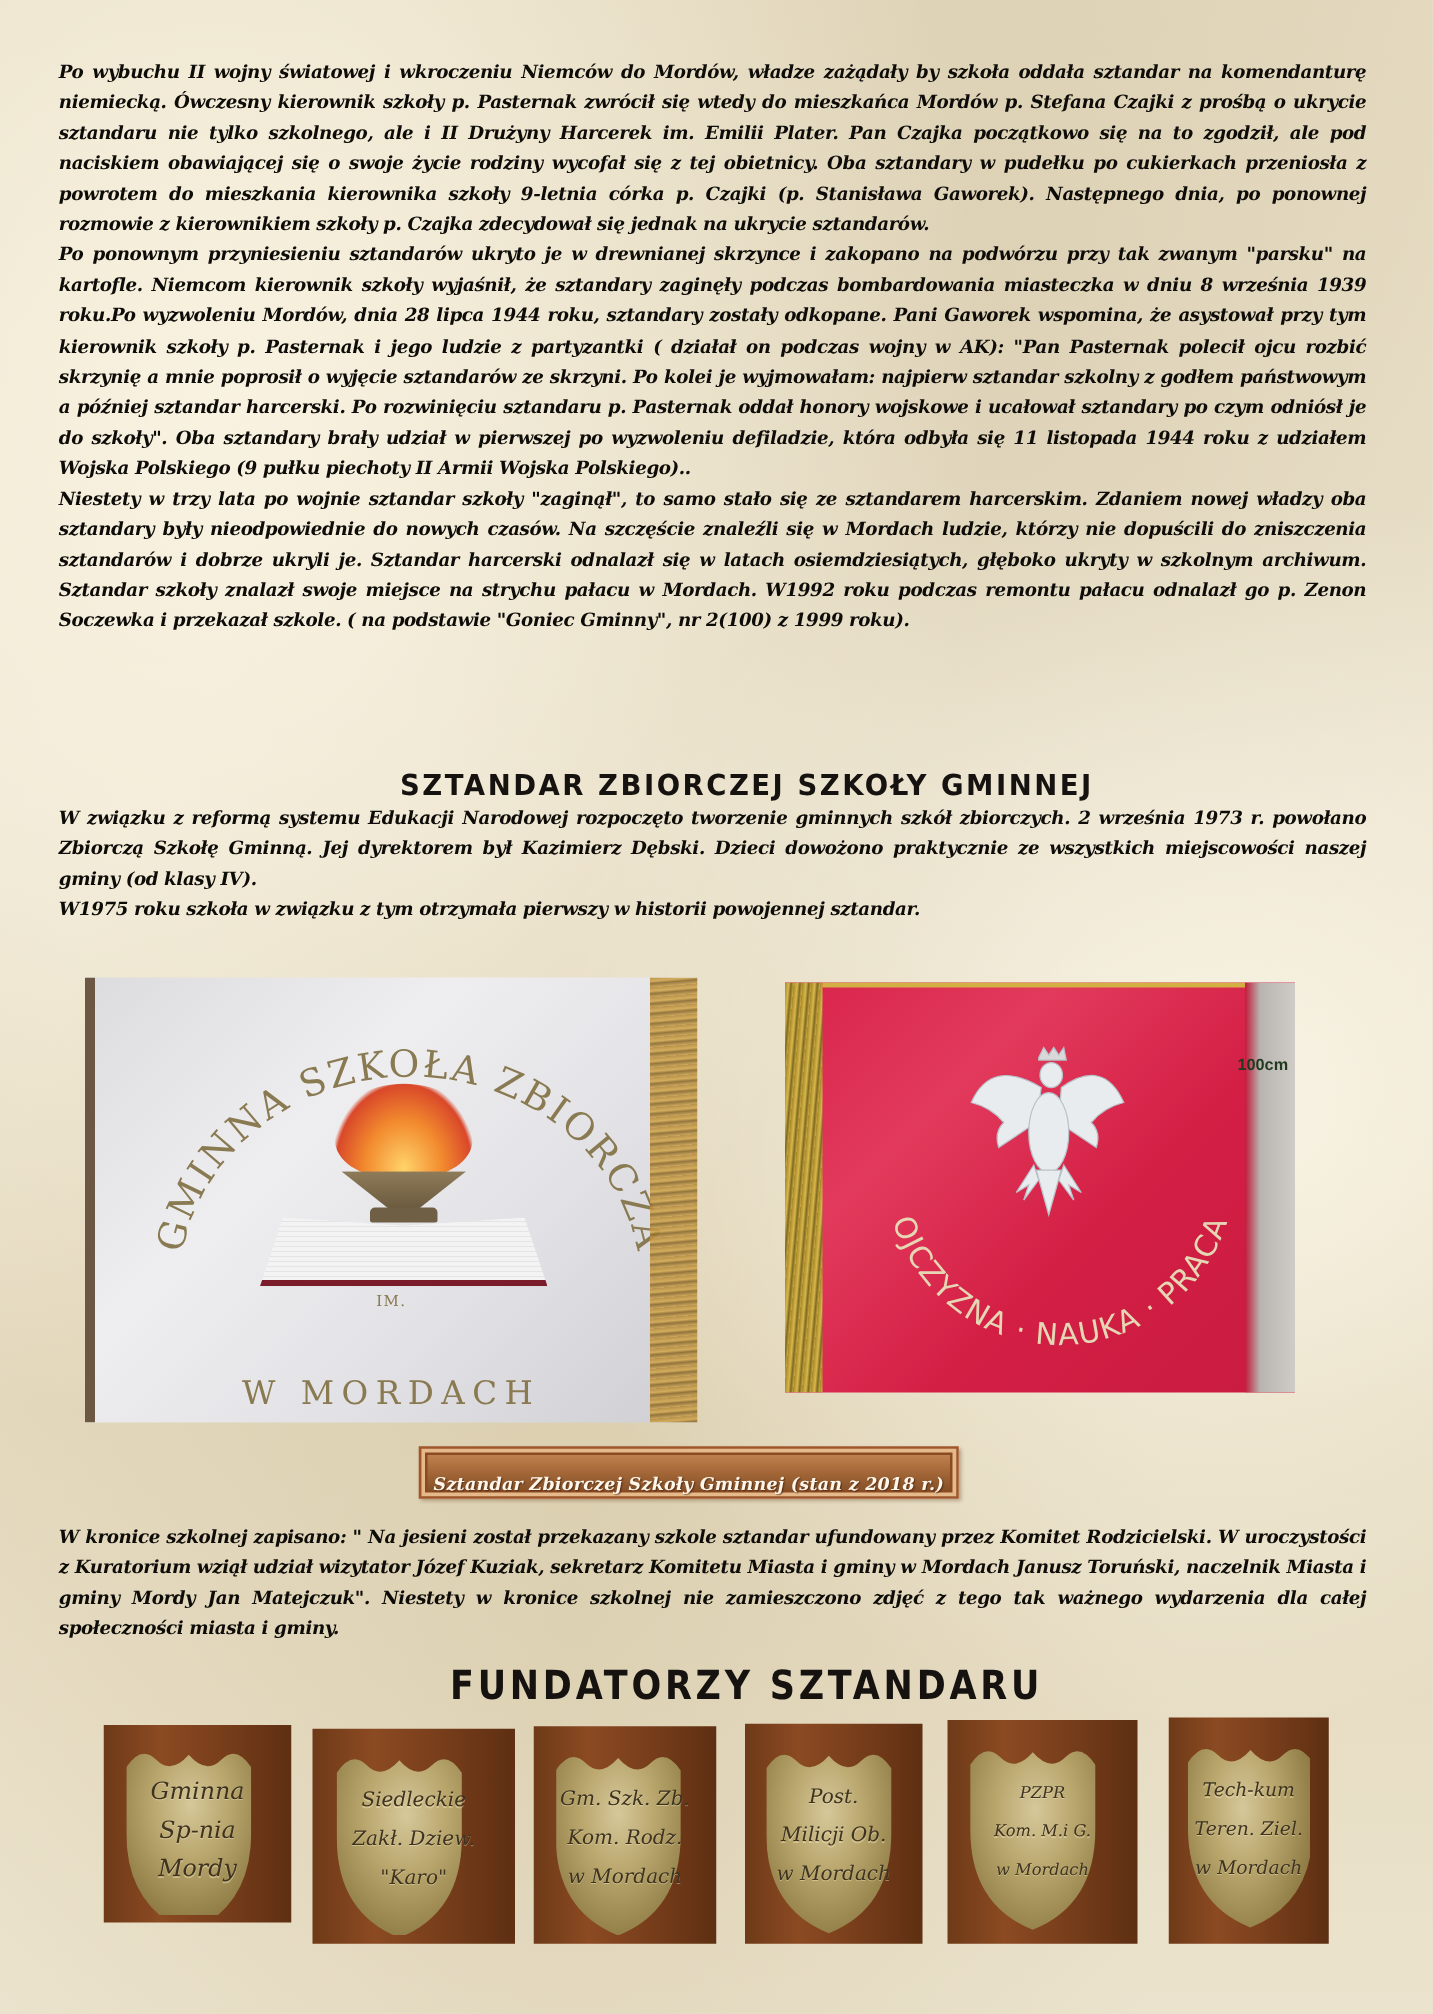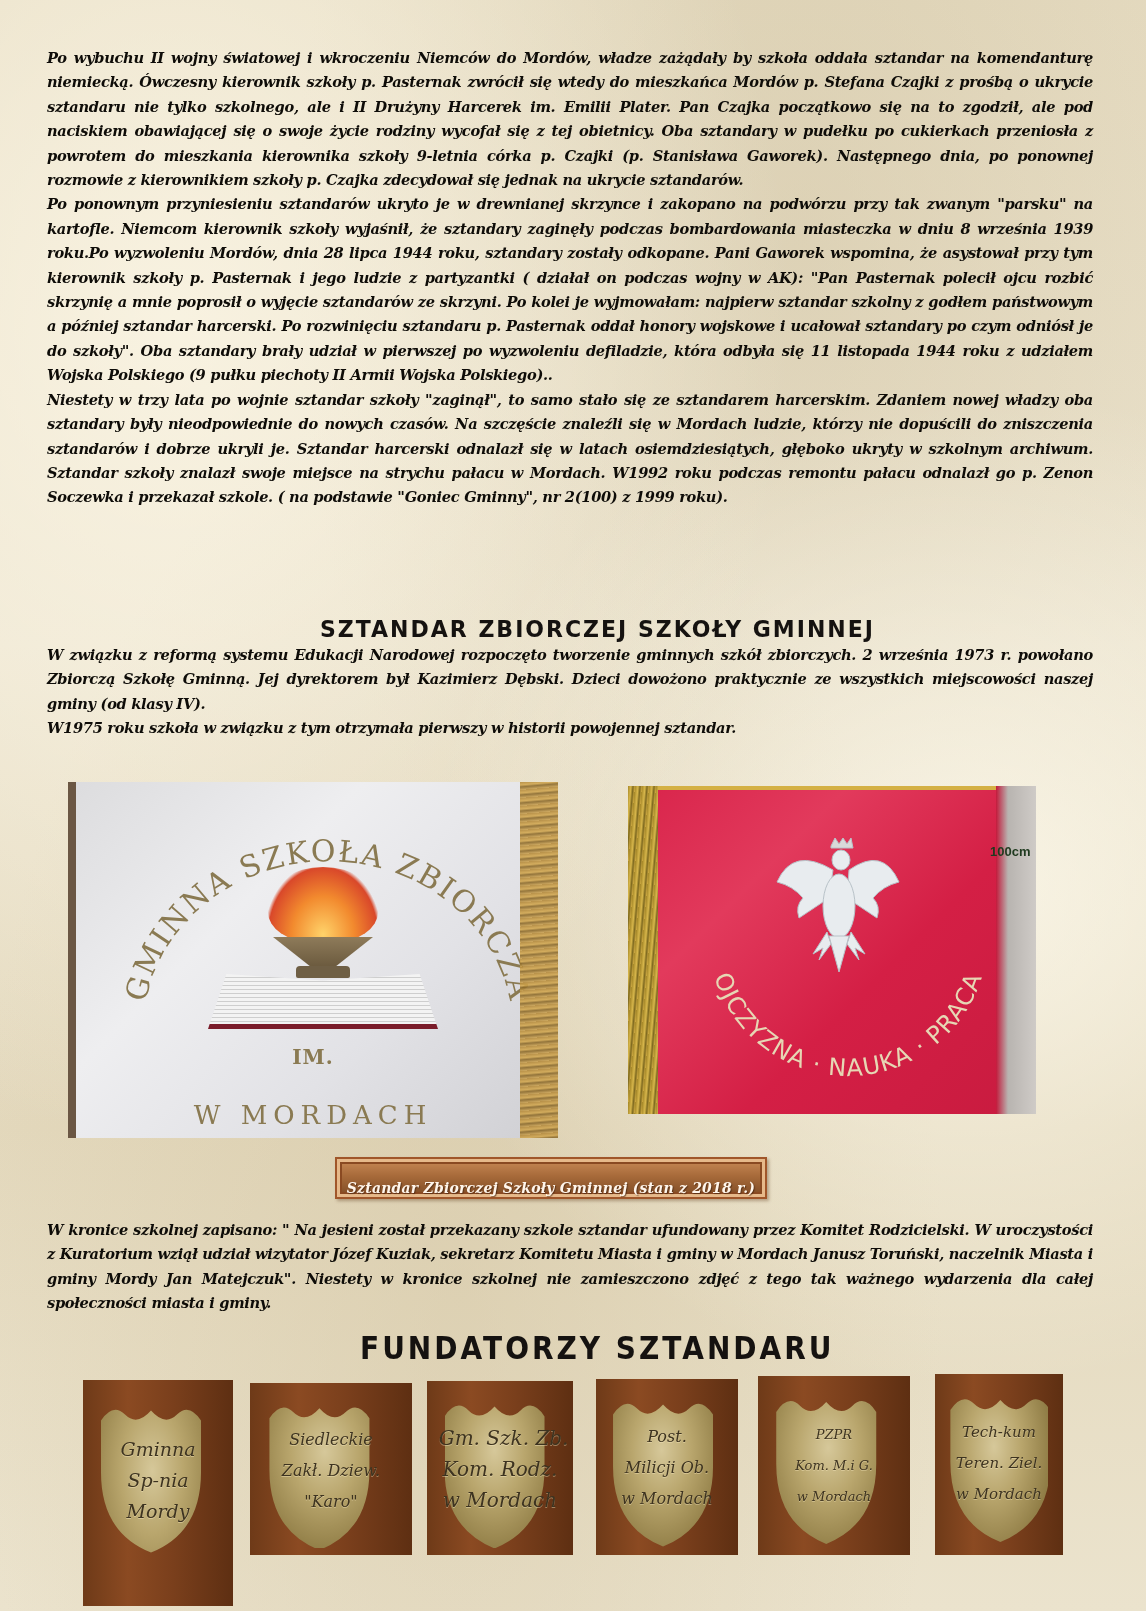--- a/index.html
+++ b/index.html
@@ -79,21 +79,21 @@
     .book {
       position: absolute; left: 140px; top: 192px; width: 230px; height: 50px;
       background: repeating-linear-gradient(180deg, #f3f3f3 0px, #f3f3f3 3px, #a9a9a9 4px);
       border-bottom: 5px solid #7a1c2a;
       clip-path: polygon(8% 0, 50% 12%, 92% 0, 100% 100%, 0 100%);
     }
     .embroid {
       position: absolute; width: 100%; text-align: center;
       font-family: "DejaVu Serif", serif; color: #8a7a52; letter-spacing: 1px;
     }
-    .emb-im { top: 263px; font-size: 20px; font-weight: bold; }
+    .emb-im { top: 252px; font-size: 12px; }
     .emb-name { top: 280px; font-size: 26px; letter-spacing: 0; }
     .emb-town { top: 318px; font-size: 26px; letter-spacing: 6px; }
     .photo-red {
       left: 628px; top: 786px; width: 408px; height: 328px;
       background: linear-gradient(135deg, #d8234a 0%, #e23a5c 30%, #d41f45 60%, #c81b3f 100%);
     }
     .photo-red .fringe-l {
       position: absolute; left: 0; top: 0; width: 30px; height: 100%;
       background: repeating-linear-gradient(95deg, #a88a2a 0px, #d7b64b 3px, #7f6a20 5px, #c9a53f 7px);
     }
@@ -215,39 +215,39 @@
   <div class="caption-text">Sztandar Zbiorczej Szkoły Gminnej (stan z 2018 r.)</div>
 </div>
 
 <div class="para" style="top:1218px;">
   <p>W kronice szkolnej zapisano: " Na jesieni został przekazany szkole sztandar ufundowany przez Komitet Rodzicielski. W uroczystości z Kuratorium wziął udział wizytator Józef Kuziak, sekretarz Komitetu Miasta i gminy w Mordach Janusz Toruński, naczelnik Miasta i gminy Mordy Jan Matejczuk". Niestety w kronice szkolnej nie zamieszczono zdjęć z tego tak ważnego wydarzenia dla całej społeczności miasta i gminy.</p>
 </div>
 
 <div class="heading h-fundatorzy">FUNDATORZY SZTANDARU</div>
 
 <div class="plaques">
-  <div class="plaque" style="left:83px; top:1380px; width:150px; height:226px;">
+  <div class="plaque" style="left:83px; top:1380px; width:150px; height:158px;">
     <div class="shield"></div>
     <div class="shield-text">
       <span>Gminna</span>
       <span>Sp-nia</span>
       <span>Mordy</span>
     </div>
   </div>
   <div class="plaque" style="left:250px; top:1383px; width:151px; height:172px;padding-left:11px;">
     <div class="shield"></div>
     <div class="shield-text" style="font-size:16px;">
       <span>Siedleckie</span>
       <span>Zakł. Dziew.</span>
       <span>"Karo"</span>
     </div>
   </div>
   <div class="plaque" style="left:427px; top:1381px; width:146px; height:174px;">
     <div class="shield"></div>
-    <div class="shield-text" style="font-size:20px;font-style:italic;">
+    <div class="shield-text" style="font-size:16px;font-style:italic;">
       <span>Gm. Szk. Zb.</span>
       <span>Kom. Rodz.</span>
       <span>w Mordach</span>
     </div>
   </div>
   <div class="plaque" style="left:596px; top:1379px; width:142px; height:176px;">
     <div class="shield"></div>
     <div class="shield-text" style="font-size:16px;">
       <span>Post.</span>
       <span>Milicji Ob.</span>

